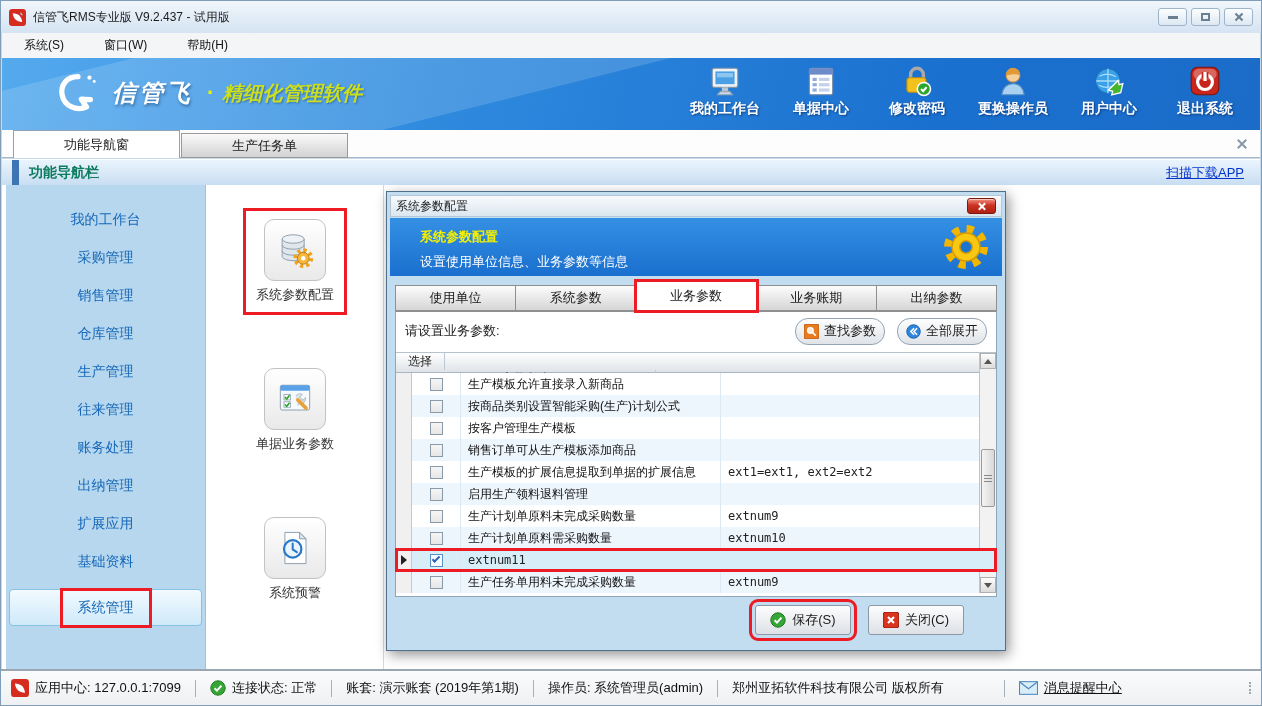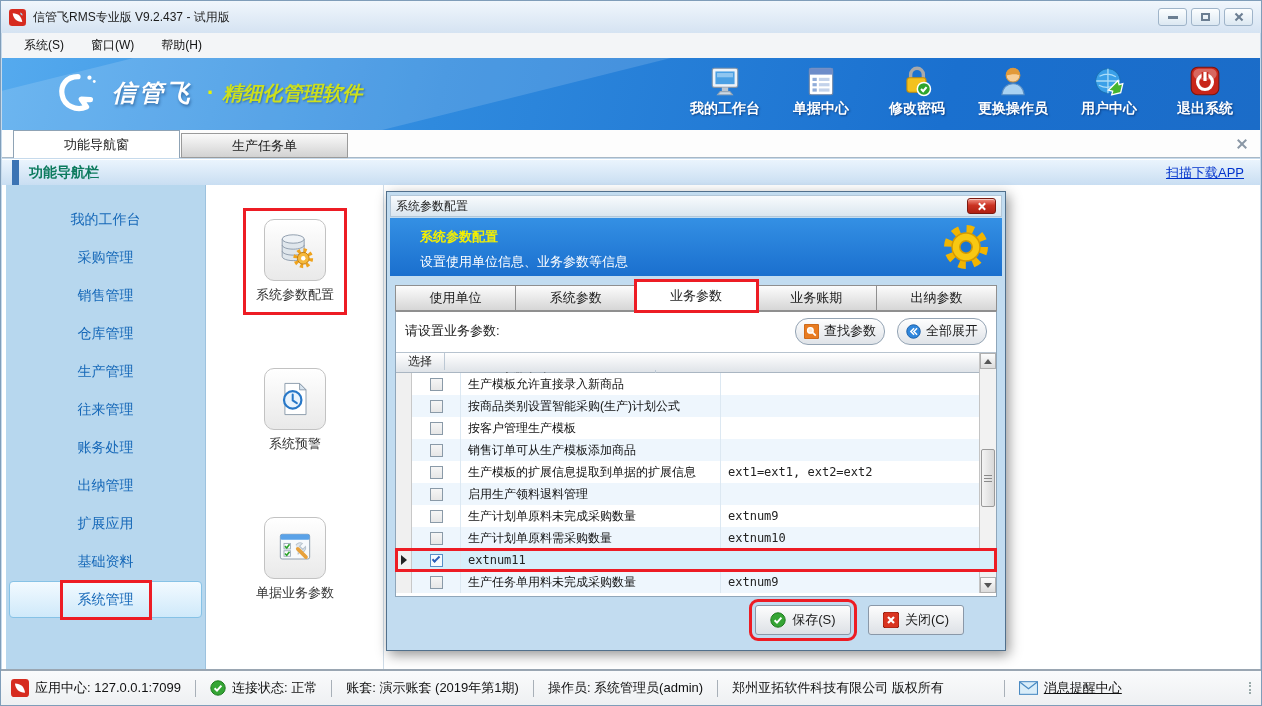--- a/index.html
+++ b/index.html
@@ -12,21 +12,21 @@
   .title-text { font-size:12px; color:#1c1c1c; }
   .winbtns { margin-left:auto; display:flex; gap:4px; }
   .winbtn { width:29px; height:18px; background:linear-gradient(#fcfeff,#dce8f2); border:1px solid #9fb4c9; border-radius:3px; display:flex; align-items:center; justify-content:center; position:relative; }
   .gl-min { width:10px; height:3px; background:#6b7e92; }
   .gl-max { width:9px; height:8px; border:2px solid #6b7e92; }
   .gl-x { position:relative; width:10px; height:10px; }
   .gl-x::before,.gl-x::after { content:""; position:absolute; left:4px; top:0; width:2px; height:10px; background:#6b7e92; }
   .gl-x::before { transform:rotate(45deg); } .gl-x::after { transform:rotate(-45deg); }
 
   
-  .menubar { position:absolute; left:1px; top:32px; right:1px; height:25px; background:#f3f5f7; border-bottom:1px solid #dcе0e4; display:flex; align-items:center; padding:0 10px; gap:3px; }
+  .menubar { position:absolute; left:1px; top:32px; right:1px; height:25px; background:#f3f5f7; border-bottom:1px solid #dcе0e4; display:flex; align-items:center; padding:0 10px; gap:16px; }
   .menu-item { padding:3px 12px; color:#111; }
 
   
   .bluebar { position:absolute; left:1px; top:57px; right:1px; height:72px; background:linear-gradient(105deg,#55aaee 0%,#2f8ade 35%,#1a70cf 75%,#1b6cc8 100%); overflow:hidden; }
   .bluebar::after { content:""; position:absolute; left:-80px; top:-40px; width:760px; height:130px; background:rgba(255,255,255,.14); transform:rotate(-14deg); }
   .brand { position:absolute; left:52px; top:12px; display:flex; align-items:center; z-index:2; }
   .brand-name { color:#fff; font-size:24px; font-weight:bold; font-style:italic; letter-spacing:3px; text-shadow:1px 2px 3px rgba(0,40,90,.45); margin-left:12px; }
   .brand-sep { color:#e8f400; font-size:22px; font-weight:bold; margin:0 8px 0 14px; }
   .brand-slogan { color:#ccdf1e; font-size:20px; font-weight:bold; font-style:italic; text-shadow:1px 1px 2px rgba(0,40,90,.4); }
   .topnav { position:absolute; right:14px; top:6px; display:flex; gap:14px; z-index:2; }
@@ -46,21 +46,21 @@
   
   .navheader { position:absolute; left:1px; top:158px; right:1px; height:26px; background:linear-gradient(#eaf4fd,#c9def2); border-top:1px solid #fff; display:flex; align-items:center; }
   .nav-accent { width:7px; height:26px; background:#3c74b4; margin-left:10px; }
   .nav-title { margin-left:10px; font-size:14px; font-weight:bold; color:#0d7b5e; }
   .nav-link { margin-left:auto; margin-right:16px; color:#0032cc; text-decoration:underline; font-size:13px; cursor:pointer; }
 
   
   .workspace { position:absolute; left:1px; top:184px; right:1px; bottom:36px; background:#fff; }
   .sidebar { position:absolute; left:4px; top:0; width:200px; bottom:0; background:#b7d7ee; border-right:1px solid #9dc2de; padding-top:16px; }
   .side-item { height:38px; display:flex; align-items:center; justify-content:center; font-size:14px; color:#1668b8; cursor:pointer; }
-  .side-item.selected { background:linear-gradient(#f2faff,#cfe9fa); border:1px solid #86c2e6; border-radius:4px; margin:0 3px; height:37px; }
+  .side-item.selected { background:linear-gradient(#f2faff,#cfe9fa); border:1px solid #86c2e6; border-radius:4px; margin:8px 3px; height:37px; }
   .side-item.selected .side-label { outline:3px solid #ed1c24; padding:8px 15px; }
   .shortcuts { position:absolute; left:205px; top:0; width:177px; bottom:0; background:#fff; border-right:1px solid #cfdce8; display:flex; flex-direction:column; align-items:center; padding-top:26px; }
   .shortcut { display:flex; flex-direction:column; align-items:center; gap:5px; cursor:pointer; padding:8px 10px; }
   .shortcut + .shortcut { margin-top:48px; }
   .shortcut.highlighted { outline:3px solid #ed1c24; }
   .icon-tile { width:62px; height:62px; border:1px solid #c2c2c2; border-radius:10px; background:linear-gradient(#ffffff,#e9e9e9); display:flex; align-items:center; justify-content:center; box-shadow:inset 0 1px 0 #fff; }
   .icon-tile svg { width:44px; height:44px; }
   .shortcut-label { font-size:13px; color:#333; }
 
   
@@ -288,42 +288,42 @@
             <circle cx="33" cy="33" r="8.6" fill="none" stroke="#efa31c" stroke-width="4.4" stroke-dasharray="3.4 3.35"></circle>
             <circle cx="33" cy="33" r="6.4" fill="#f6b93c" stroke="#c07808"></circle>
             <circle cx="33" cy="33" r="2.4" fill="#fff"></circle>
           </svg>
         </div>
         <span class="shortcut-label">系统参数配置</span>
       </div>
       <div class="shortcut">
         <div class="icon-tile">
           <svg viewBox="0 0 48 48">
-            <path d="M13 7h16l7 7v27H13z" fill="#fff" stroke="#8898a8"></path>
-            <path d="M29 7l7 7h-7z" fill="#d9e5f0" stroke="#8898a8"></path>
-            <circle cx="21.5" cy="25" r="9.5" fill="#eaf4fd" stroke="#2878c8" stroke-width="2.4"></circle>
-            <path d="M21.5 19v6.5l4.5 3" stroke="#2878c8" stroke-width="2.2" fill="none" stroke-linecap="round"></path>
-          </svg>
-        </div>
-        <span class="shortcut-label">系统预警</span>
-      </div>
-      <div class="shortcut">
-        <div class="icon-tile">
-          <svg viewBox="0 0 48 48">
             <rect x="8" y="9" width="32" height="27" rx="2" fill="#f7fafc" stroke="#8898a8"></rect>
             <rect x="8" y="9" width="32" height="6" rx="2" fill="#5aa2e8"></rect>
             <rect x="12" y="19" width="7" height="6" fill="#fff" stroke="#9aaab8"></rect>
               <path d="M13 22l2 2 3-4" stroke="#2ea52e" stroke-width="1.8" fill="none"></path>
             <rect x="12" y="27" width="7" height="6" fill="#fff" stroke="#9aaab8"></rect>
               <path d="M13 30l2 2 3-4" stroke="#2ea52e" stroke-width="1.8" fill="none"></path>
             <path d="M25 21a5 5 0 0 1 7-2l-3 3 3.5 3.5 3-3a5 5 0 0 1-6.5 6L27 31" stroke="#b8c4ce" stroke-width="1.2" fill="#dfe6ec"></path>
             <path d="M27 25l9 9" stroke="#e8a23c" stroke-width="4" stroke-linecap="round"></path>
           </svg>
         </div>
         <span class="shortcut-label">单据业务参数</span>
+      </div>
+      <div class="shortcut">
+        <div class="icon-tile">
+          <svg viewBox="0 0 48 48">
+            <path d="M13 7h16l7 7v27H13z" fill="#fff" stroke="#8898a8"></path>
+            <path d="M29 7l7 7h-7z" fill="#d9e5f0" stroke="#8898a8"></path>
+            <circle cx="21.5" cy="25" r="9.5" fill="#eaf4fd" stroke="#2878c8" stroke-width="2.4"></circle>
+            <path d="M21.5 19v6.5l4.5 3" stroke="#2878c8" stroke-width="2.2" fill="none" stroke-linecap="round"></path>
+          </svg>
+        </div>
+        <span class="shortcut-label">系统预警</span>
       </div>
     </div>
   </div>
 
   <div class="dialog">
     <div class="dlg-title">
       <span>系统参数配置</span>
       <div class="dlg-close"></div>
     </div>
     <div class="dlg-banner">

